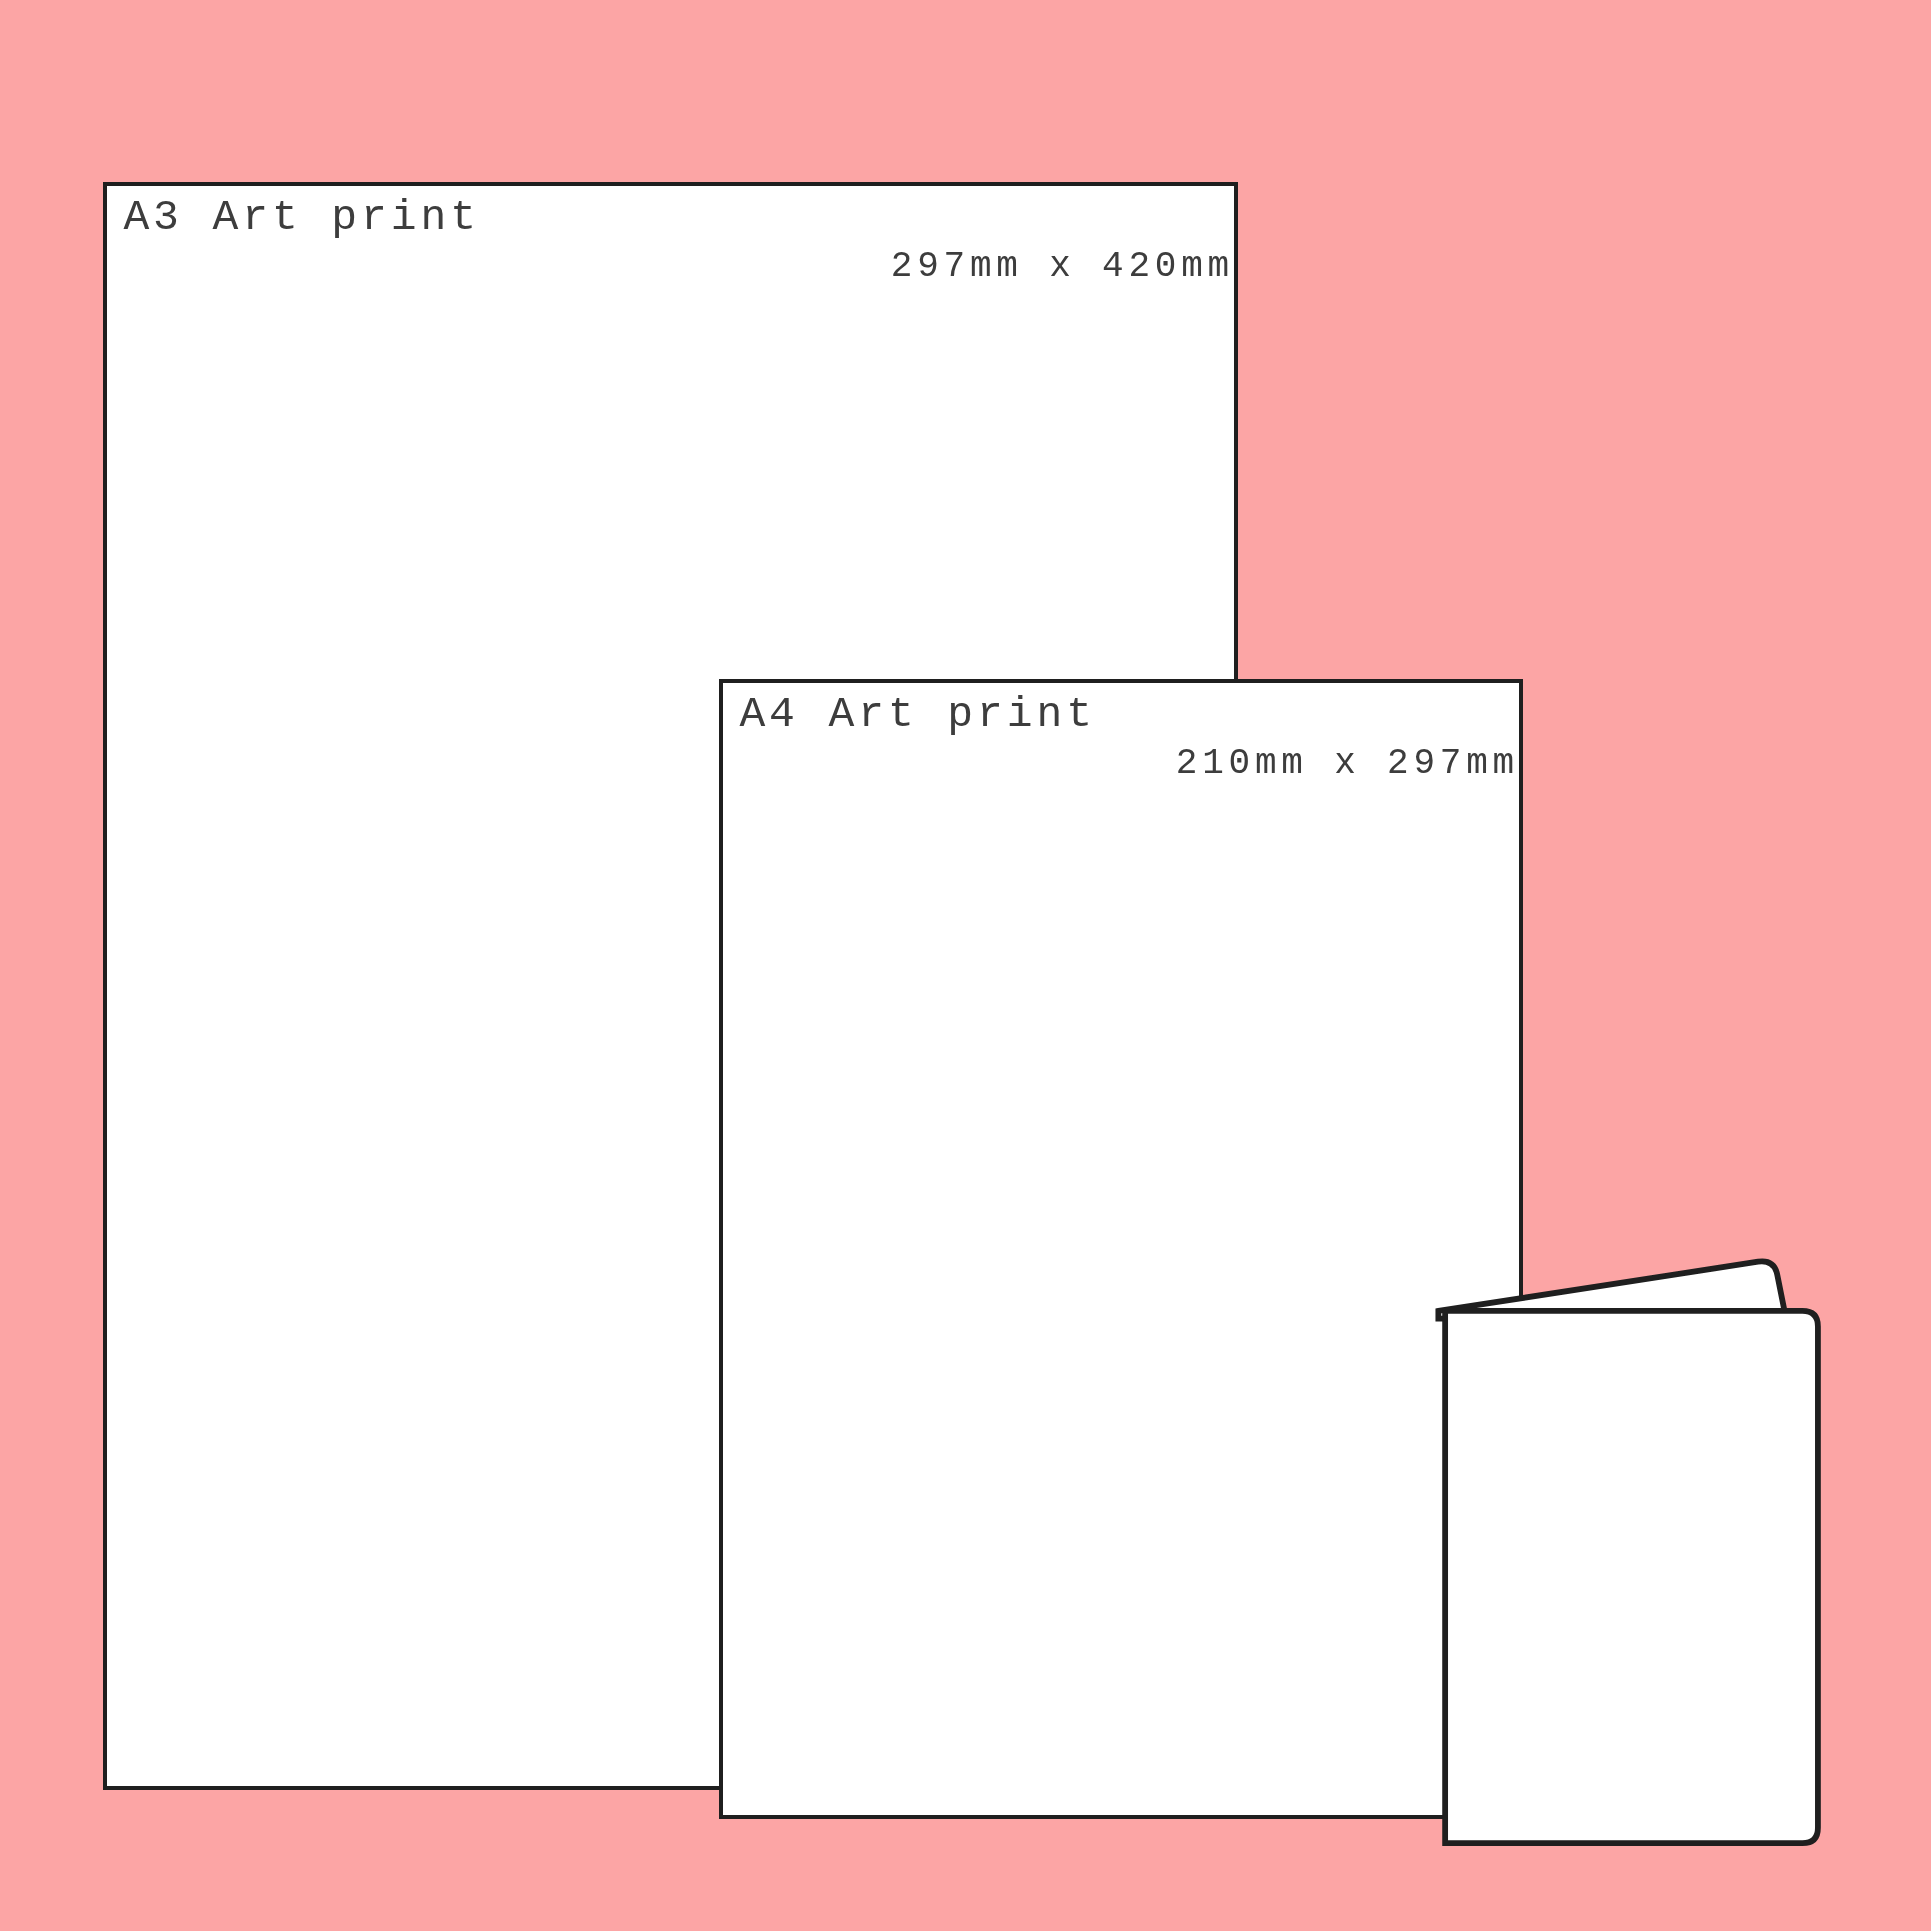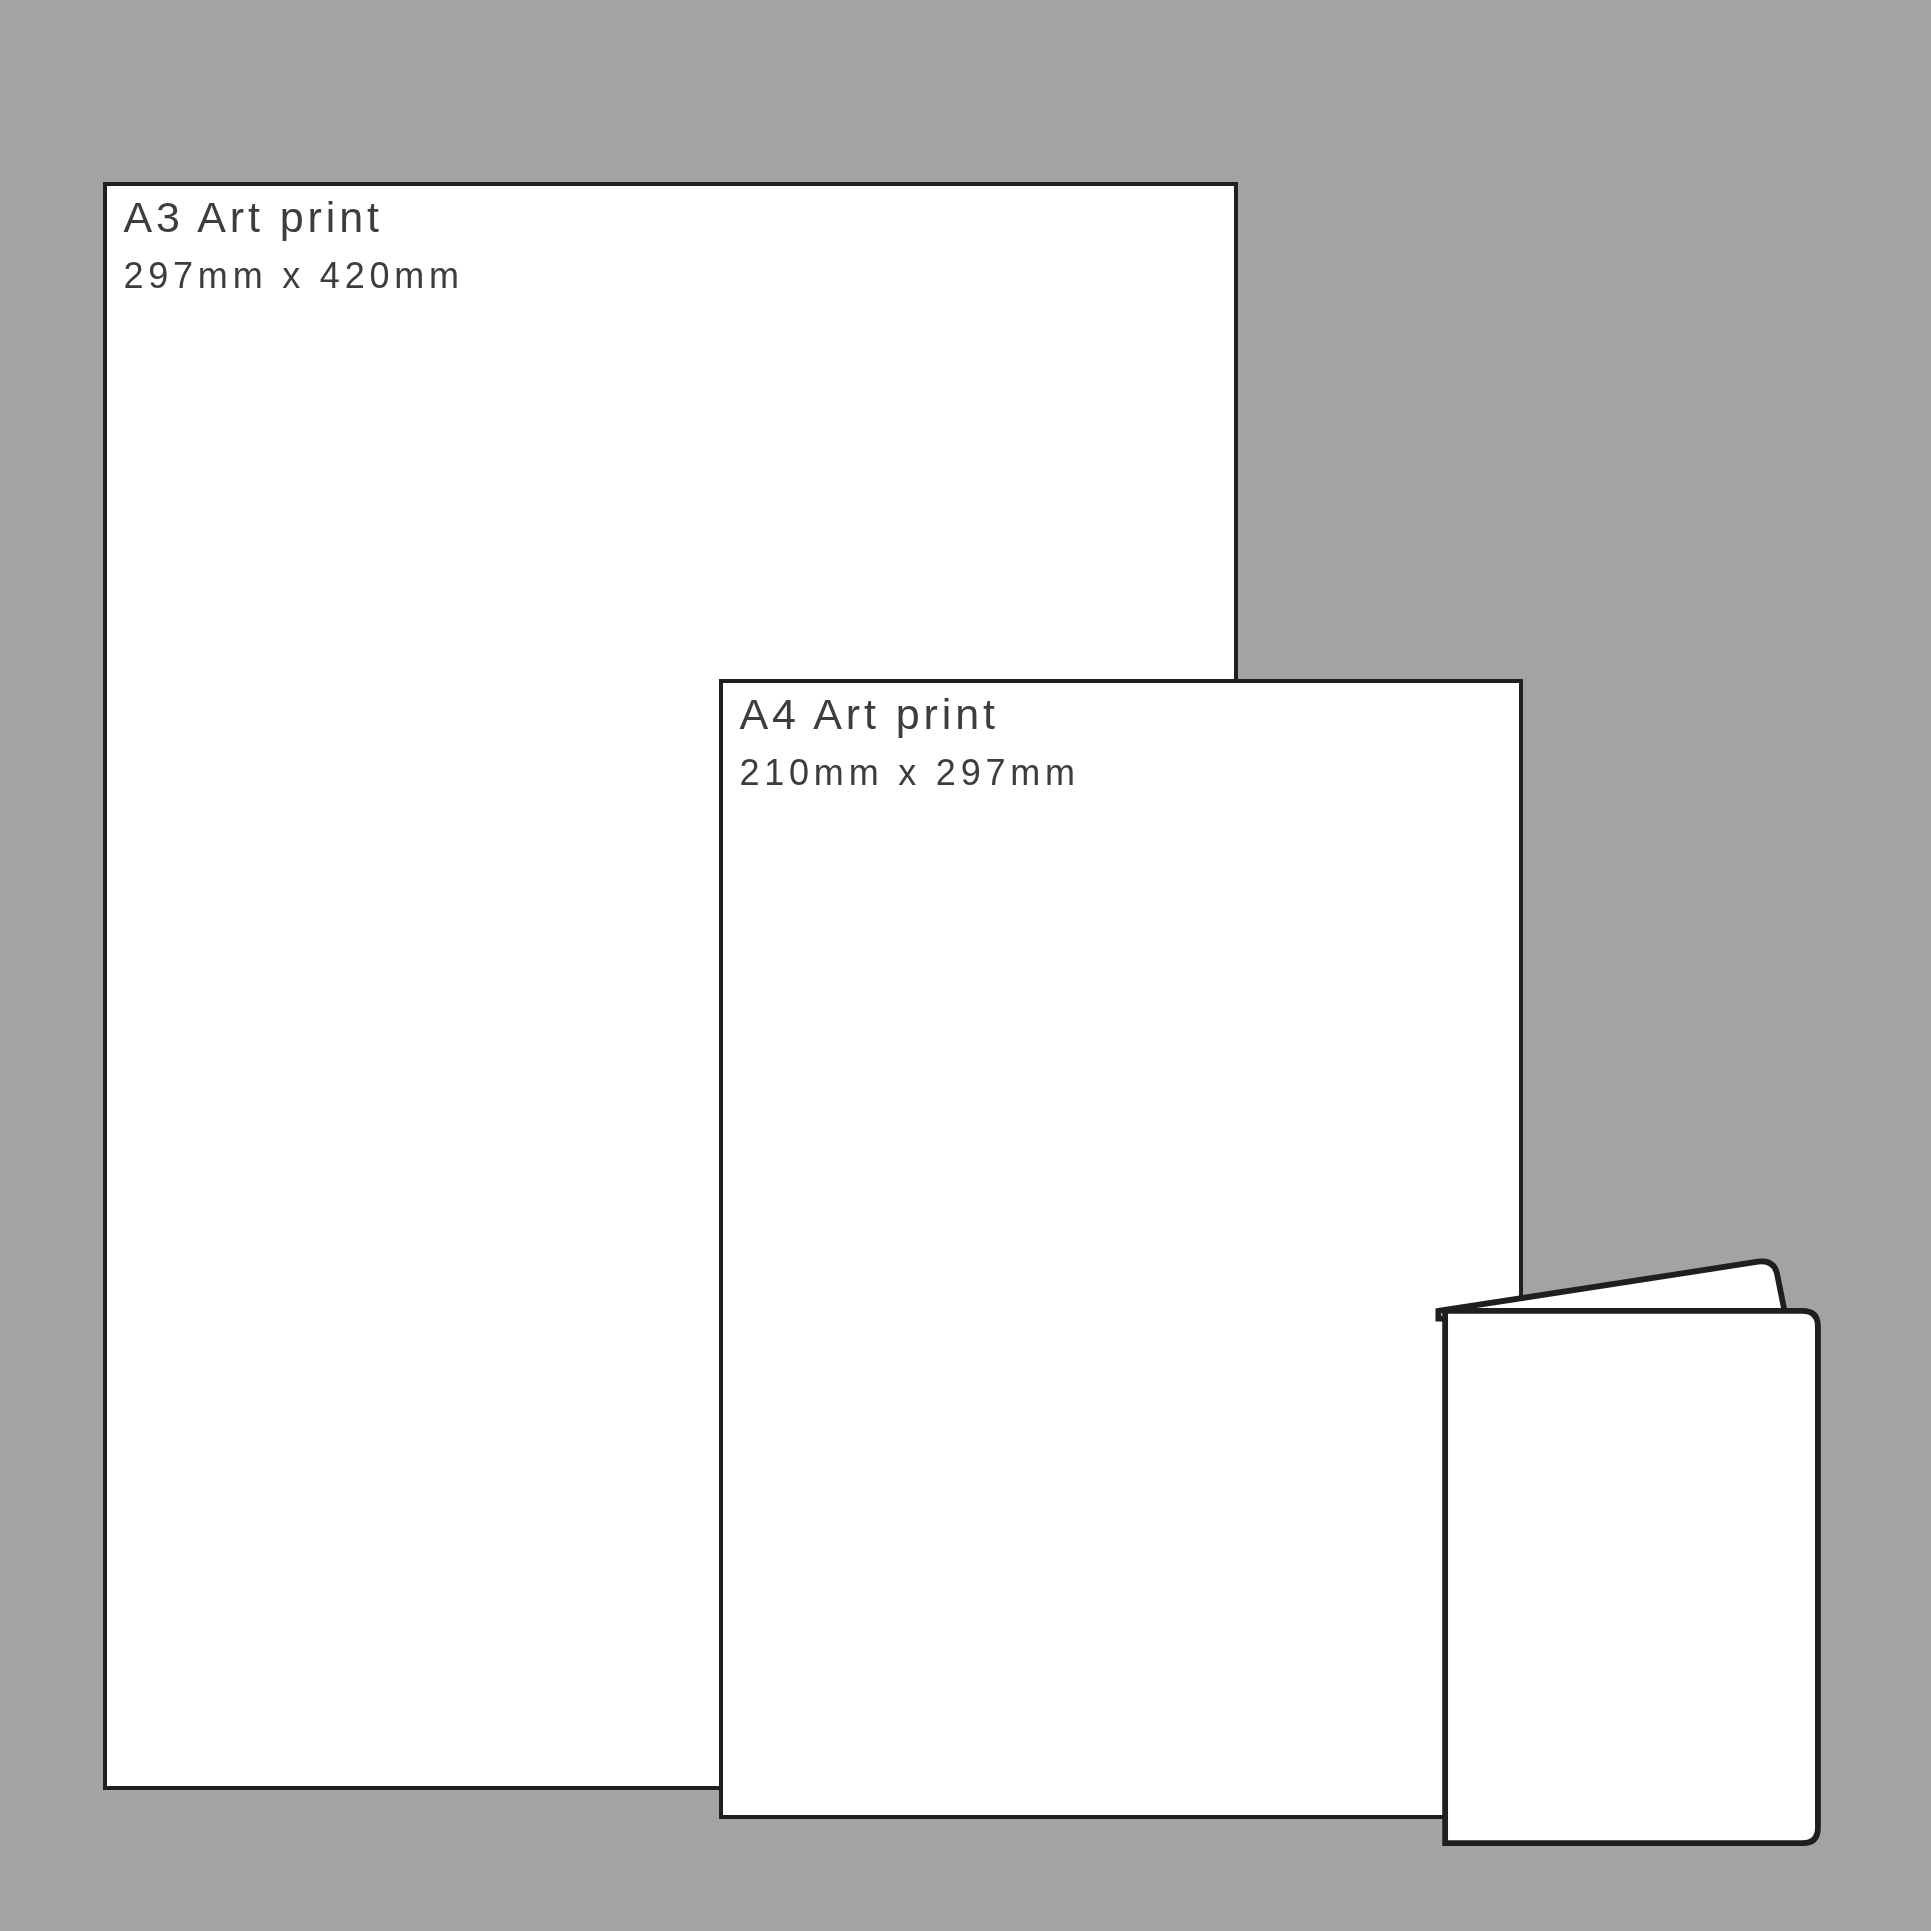--- a/index.html
+++ b/index.html
@@ -9,22 +9,23 @@
   body {
     width: 1931px;
     height: 1931px;
     background: #ffffff;
     font-family: "Liberation Sans", sans-serif;
   }
   .canvas {
     position: relative;
     width: 1931px;
     height: 1931px;
-    background: #a3a3a3;
+    background: #fca5a5;
     overflow: hidden;
+    font-family: Liberation Mono, monospace;
   }
   .sheet {
     position: absolute;
     background: #ffffff;
     border: 4.8px solid #1f1f1f;
     box-sizing: border-box;
   }
   .sheet-a3 {
     left: 103px;
     top: 182px;
@@ -48,22 +49,23 @@
     font-weight: 300;
     letter-spacing: 3.9px;
     line-height: 1.1;
     white-space: nowrap;
   }
   .label .dims {
     font-size: 36px;
     font-weight: 300;
     letter-spacing: 4.8px;
     line-height: 1.1;
-    margin-top: 15px;
+    margin-top: 6px;
     white-space: nowrap;
+    text-align: right;
   }
   .card-svg {
     position: absolute;
     left: 1390px;
     top: 1197px;
     width: 541px;
     height: 734px;
     z-index: 3;
   }
   .card-label {

